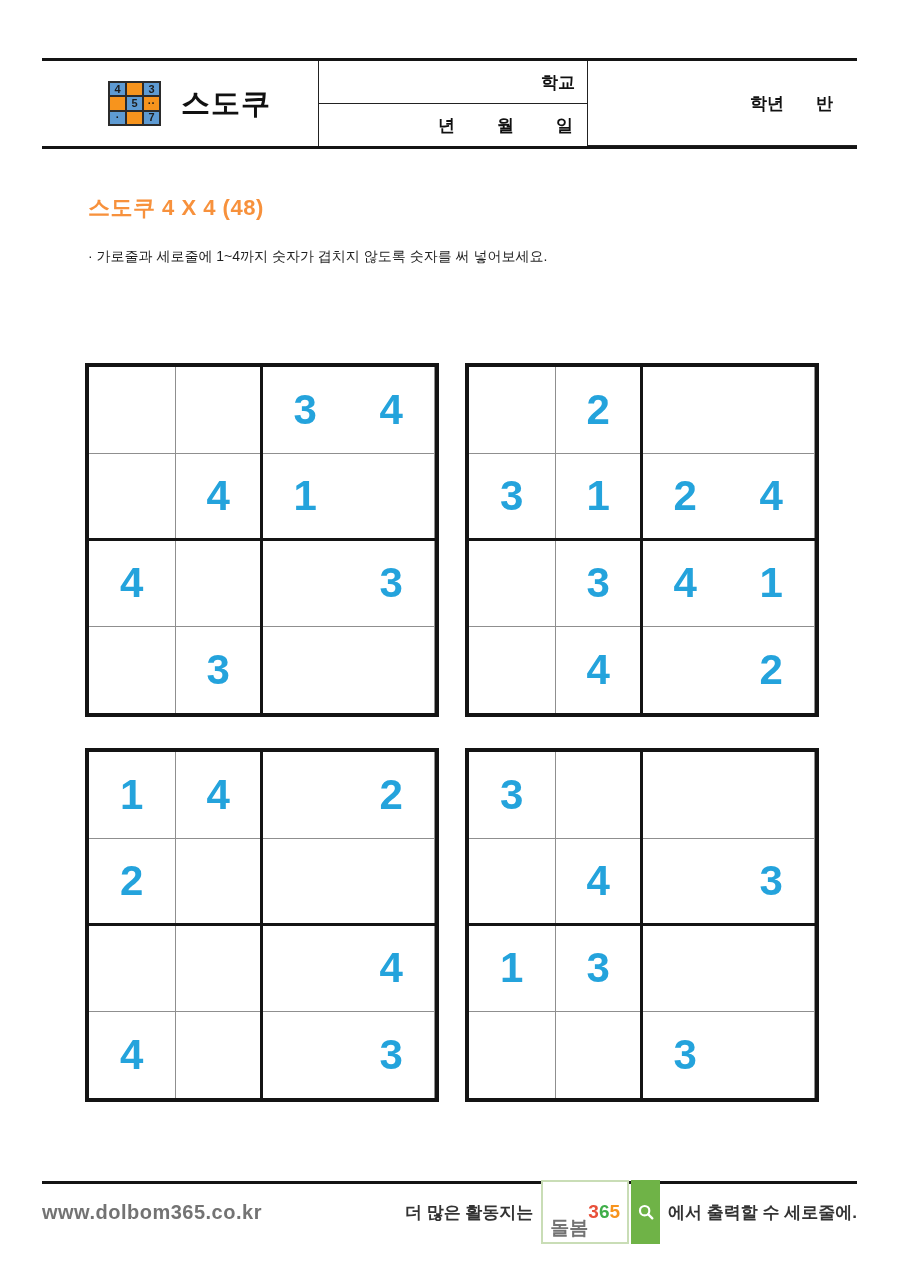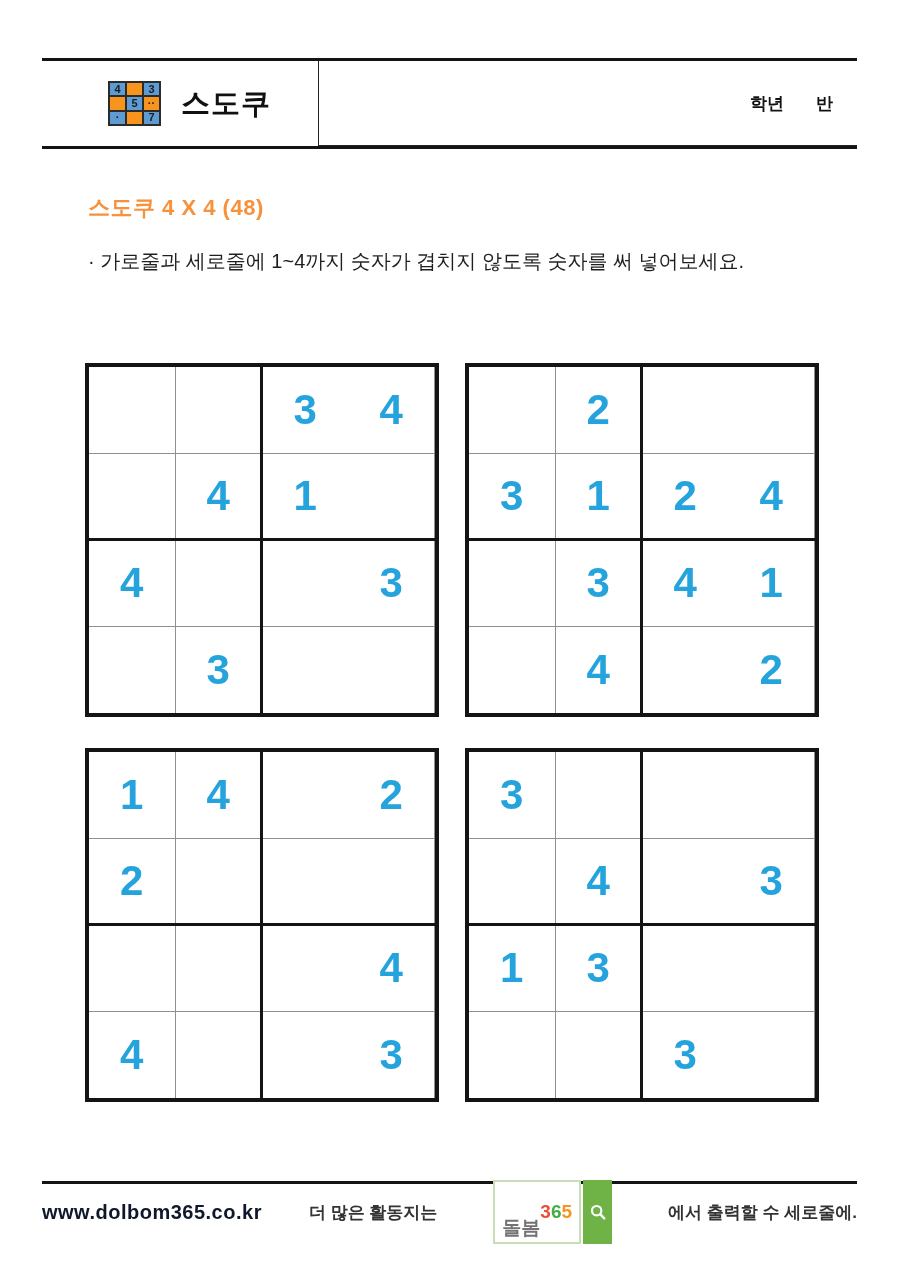--- a/index.html
+++ b/index.html
@@ -24,43 +24,43 @@
   .hrow.split { border-bottom:1px solid #222; }
   .r-end { justify-content:flex-end; }
   .school-row { padding-right:12px; }
   .date-row { padding-right:14px; gap:42px; }
   .grade-row { padding-right:24px; gap:32px; }
   .name-row { padding-left:18px; justify-content:flex-start; }
 
   
   .sec-title { position:absolute; left:88px; top:193px; font-size:22px; font-weight:800;
                color:#F7913C; letter-spacing:0.5px; }
-  .sec-instr { position:absolute; left:88px; top:248px; font-size:20px; color:#1f1f1f; font-weight:500; }
+  .sec-instr { position:absolute; left:88px; top:248px; font-size:14px; color:#1f1f1f; font-weight:500; }
 
   
   .board { position:absolute; width:354px; height:354px; border:4px solid #141414; background:#fff;
            display:grid; grid-template-columns:repeat(4,1fr); grid-template-rows:repeat(4,1fr); }
   .b1 { left:85px;  top:363px; }
   .b2 { left:465px; top:363px; }
   .b3 { left:85px;  top:748px; }
   .b4 { left:465px; top:748px; }
   .cell { display:flex; align-items:center; justify-content:center;
           border-right:1px solid #8f8f8f; border-bottom:1px solid #8f8f8f;
           font-size:42px; font-weight:700; color:#24A3DC; }
   .cell:nth-child(4n+1) { border-right:none; }      
   .cell:nth-child(n+15) { border-bottom:none; }
   .vmid { position:absolute; top:0; bottom:0; left:50%; width:3px; margin-left:-2px; background:#141414; }
   .hmid { position:absolute; left:0; right:0; top:50%; height:3px; margin-top:-2px; background:#141414; }
 
   
   .f-rule { position:absolute; left:42px; top:1181px; width:815px; height:3px; background:#141414; }
   .footer { position:absolute; left:42px; top:1194px; width:815px; height:36px;
             display:flex; align-items:center; justify-content:space-between; }
-  .f-site { font-size:20px; font-weight:600; color:#0f172a; letter-spacing:0.5px; }
-  .f-note { display:flex; align-items:center; font-size:17px; font-weight:600; color:#333;gap:48px; }
+  .f-site { font-size:20px; font-weight:600; color:#737373; letter-spacing:0.5px; }
+  .f-note { display:flex; align-items:center; font-size:17px; font-weight:600; color:#333; }
   .badge { display:flex; align-items:stretch; margin:0 8px; }
   .badge-box { border:2px solid #C9DDB6; background:#fff; padding:1px 7px;
                font-size:19px; font-weight:800; display:flex; align-items:center; }
   .bd-name { color:#737373;margin-top:32px; }
   .bd-3 { color:#E8503A; }
   .bd-6 { color:#3FAE49; }
   .bd-5 { color:#F7941D; }
   .badge-btn { width:29px; margin-left:2px; background:#6FB347; display:flex;
                align-items:center; justify-content:center; }
 </style>
@@ -76,20 +76,30 @@
           <div class="lcell lo"></div>
           <div class="lcell lb">3</div>
           <div class="lcell lo"></div>
           <div class="lcell lb">5</div>
           <div class="lcell lo">··</div>
           <div class="lcell lb">·</div>
           <div class="lcell lo"></div>
           <div class="lcell lb">7</div>
         </div>
       <div class="hdr-title">스도쿠</div>
+    </div>
+    <div class="hdr-mid">
+      <div class="hrow split r-end school-row">
+        <span>학교</span>
+      </div>
+      <div class="hrow r-end date-row">
+        <span>년</span>
+        <span>월</span>
+        <span>일</span>
+      </div>
     </div>
     <div class="hdr-right">
       <div class="hrow split r-end grade-row">
         <span>학년</span>
         <span>반</span>
       </div>
     </div>
   </div>
 
   <div class="sec-title">스도쿠 4 X 4 (48)</div>

